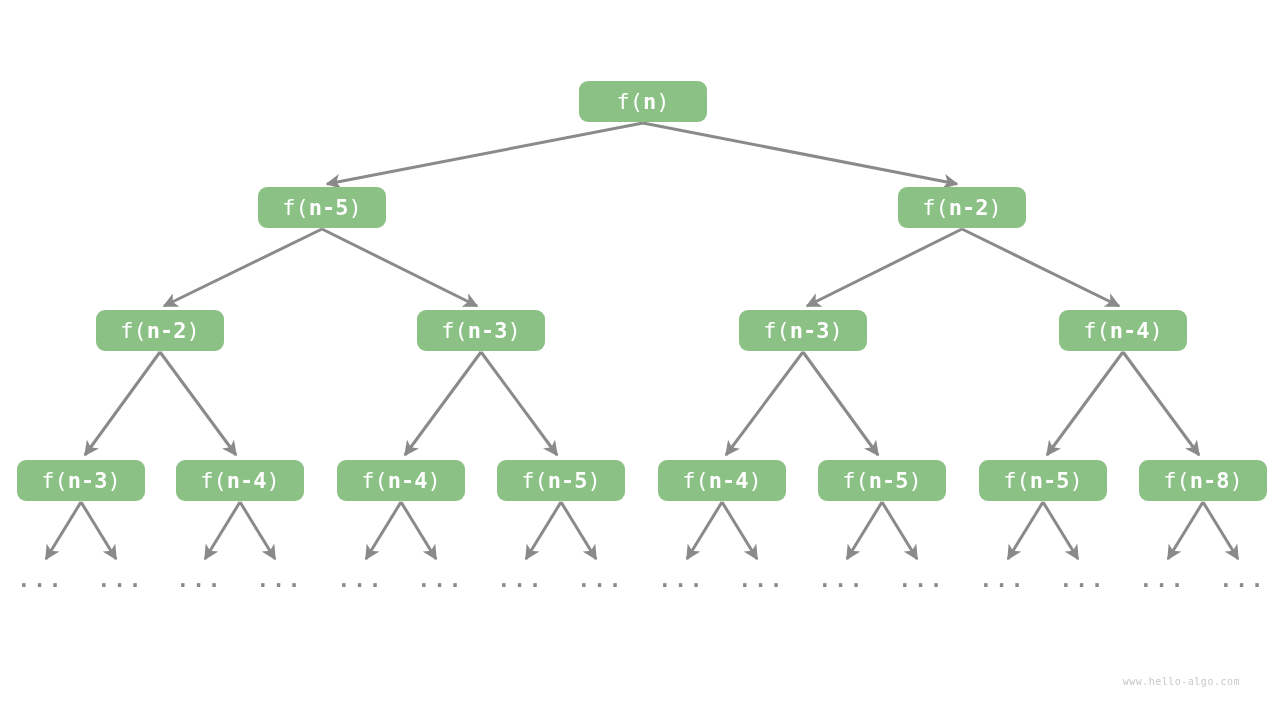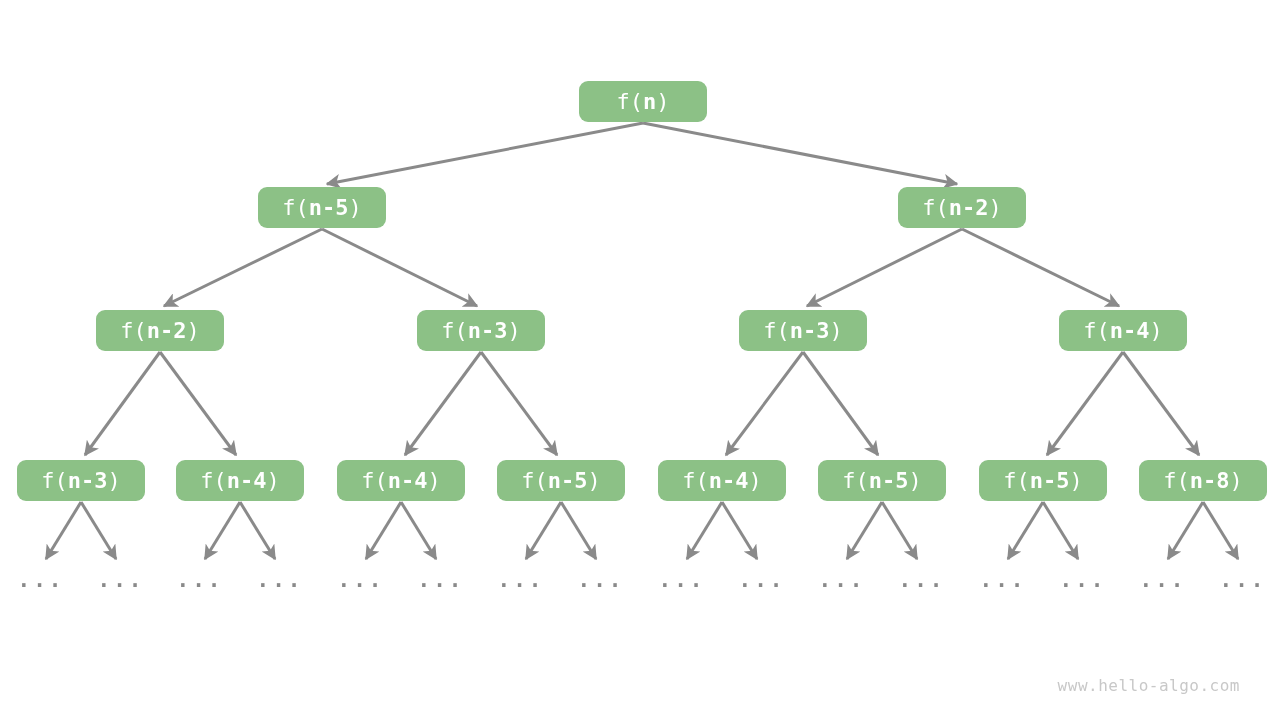--- a/index.html
+++ b/index.html
@@ -42,21 +42,21 @@
     font-size: 21px;
     font-weight: bold;
     letter-spacing: 3px;
     line-height: 1;
     padding-bottom: 8px; 
   }
   .watermark {
     position: absolute;
     top: 676px;
     right: 40px;
-    font-size: 16px;
+    font-size: 10px;
     letter-spacing: 0.5px;
     color: #c8c8c8;
   }
 </style>
 </head>
 <body>
 
 <div class="canvas">
 
   <svg class="edges-layer" width="1280" height="720" viewBox="0 0 1280 720">

